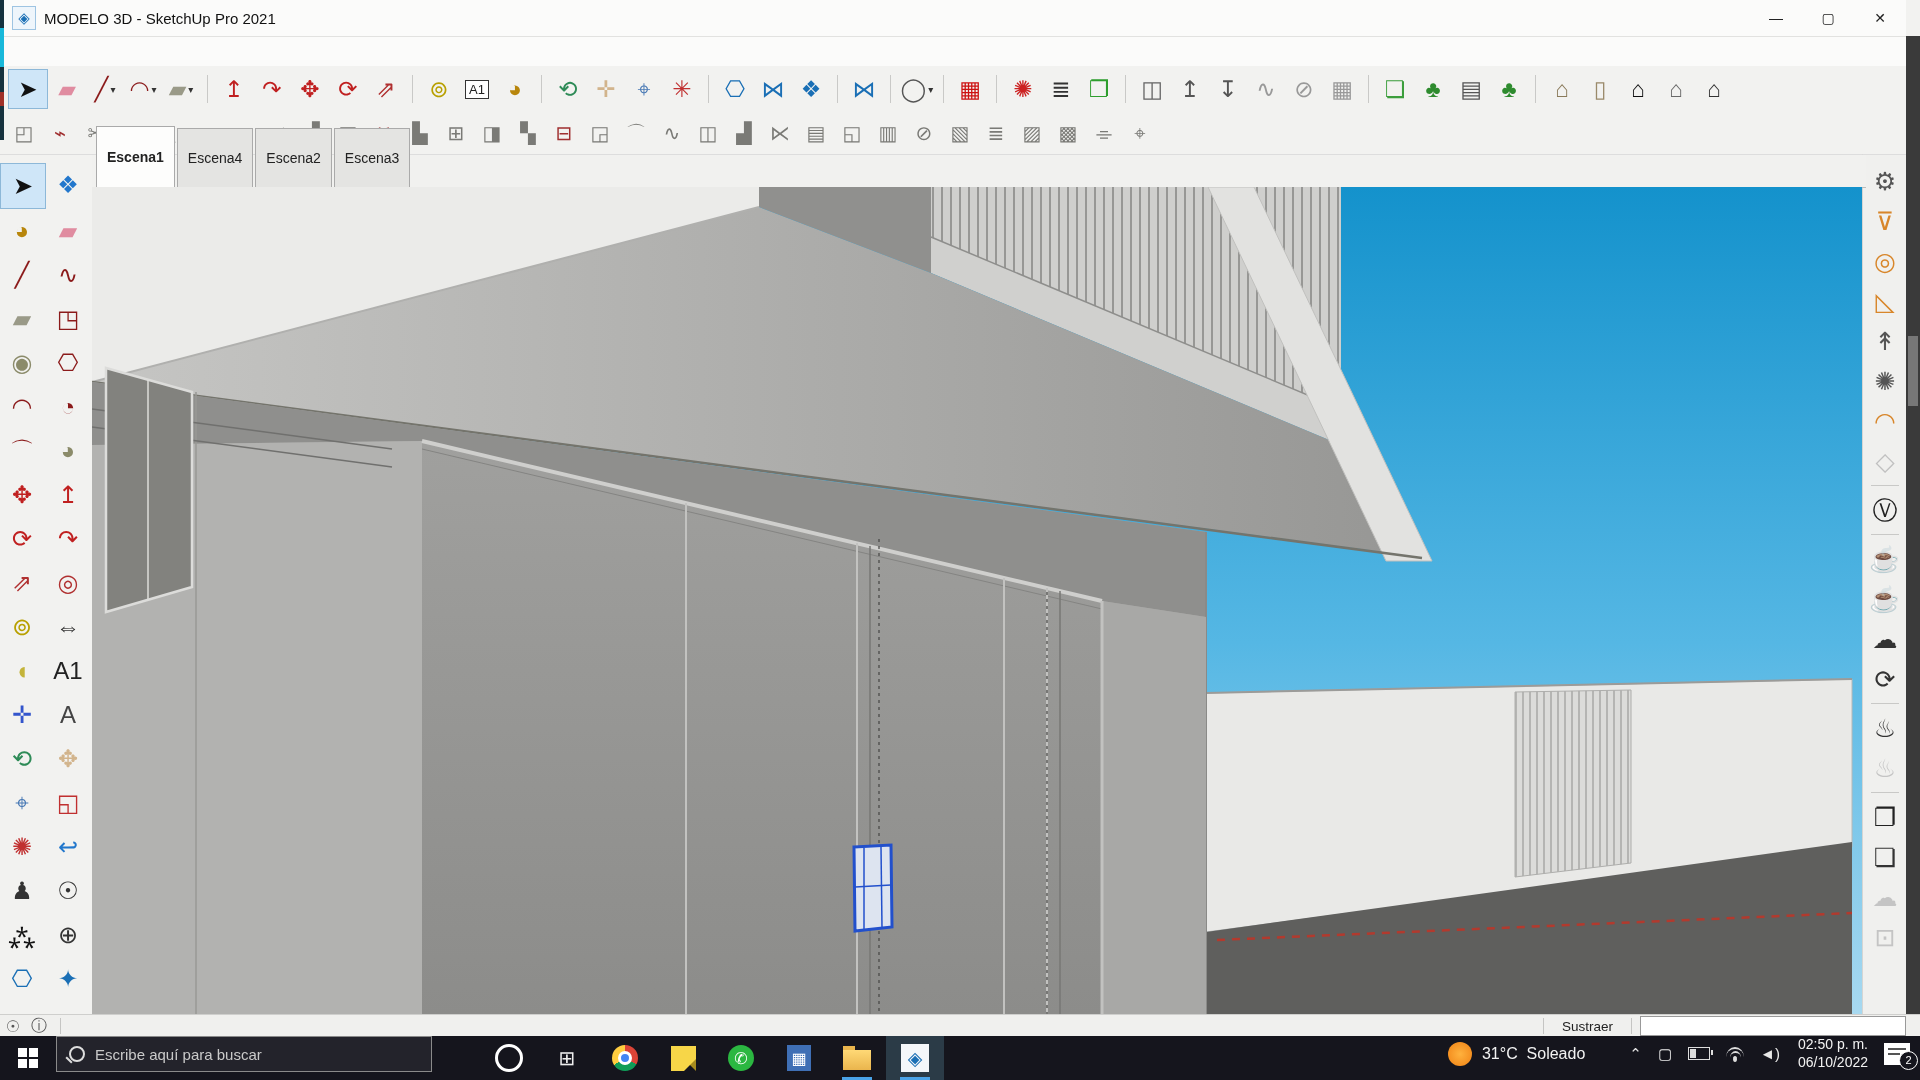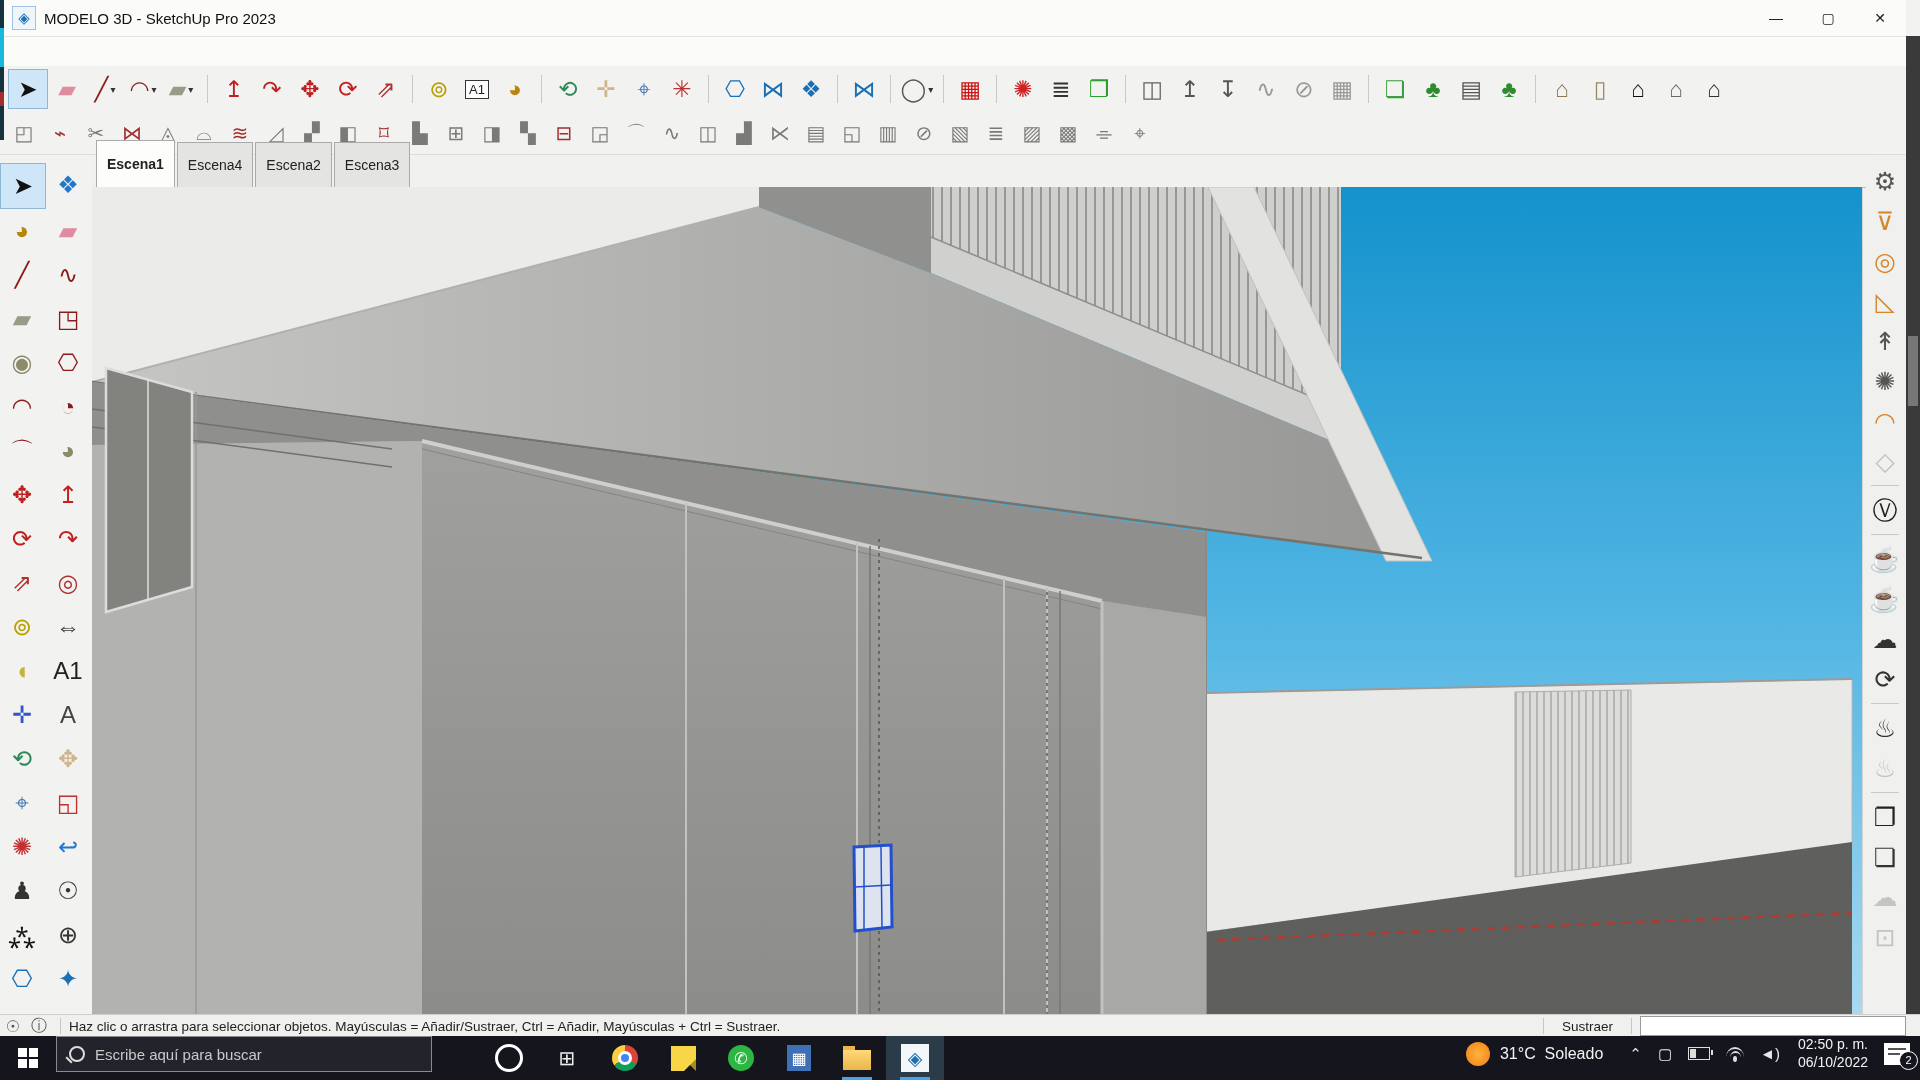--- a/index.html
+++ b/index.html
@@ -33,21 +33,21 @@
   .tbtn.boxed .glyph{border:1.5px solid #333;font-size:13px;padding:2px 3px;background:#fff;}
   
   .mainrow{position:absolute;left:0;top:154px;width:1920px;height:860px;display:flex;}
   .palette{width:92px;background:#f2f2f0;display:grid;grid-template-columns:46px 46px;
            align-content:start;padding-top:8px;border-top:1px solid #ddd;}
   .pitem{width:44px;height:44px;display:flex;align-items:center;justify-content:center;font-size:24px;}
   .pitem.active{background:#cfe6f8;border:1px solid #8db8d8;}
   .centerarea{width:1770px;position:relative;background:#f1f1ef;border-top:1px solid #ddd;}
   .tabsrow{position:absolute;left:0;top:0;width:100%;height:32px;background:#f1f1ef;
            display:flex;align-items:flex-end;padding-left:4px;border-bottom:1px solid #bcbcba;}
-  .tab{height:26px;display:flex;align-items:center;padding:9px 10px;font-size:14px;margin-right:2px;
+  .tab{height:26px;display:flex;align-items:center;padding:16px 10px;font-size:14px;margin-right:2px;
        background:#e4e4e2;border:1px solid #aaa;border-bottom:none;color:#222;}
   .tab.active{background:#fdfdfc;font-weight:bold;height:28px;}
   .viewport{position:absolute;left:0;top:32px;width:1770px;height:828px;}
   .vraybar{width:44px;background:#f0f0ee;border-top:1px solid #ddd;border-left:1px solid #d5d5d3;
            display:flex;flex-direction:column;align-items:center;padding-top:6px;}
   .vitem{width:38px;height:40px;display:flex;align-items:center;justify-content:center;font-size:25px;}
   .vitem.grp{margin-left:0;margin-top:9px;}
   .vitem.grp::before{content:"";position:absolute;left:5px;right:5px;top:-5px;border-top:1px solid #c9c9c7;
                      border-left:none;bottom:auto;}
   .vitem{position:relative;}
@@ -90,21 +90,21 @@
   .whatsapp{width:26px;height:26px;border-radius:50%;background:#2bb741;color:#fff;display:flex;
             align-items:center;justify-content:center;font-size:16px;}
   .calc{width:24px;height:26px;background:#3f6fb5;color:#fff;display:flex;align-items:center;
         justify-content:center;font-size:16px;}
   .folder{width:28px;height:20px;background:linear-gradient(#ffd976,#eab54d);position:relative;margin-top:4px;}
   .folder::before{content:"";position:absolute;left:0;top:-4px;width:12px;height:4px;background:#eab54d;}
   .sk-tile{width:28px;height:28px;background:#f4f7fa;display:flex;align-items:center;justify-content:center;
            color:#1a6fb5;font-size:19px;}
   .tk-tray{margin-left:auto;display:flex;align-items:center;}
   .sun{width:24px;height:24px;border-radius:50%;background:radial-gradient(#ffb23e,#f08114);margin-right:10px;}
-  .tk-weather{font-size:16px;color:#f2f2f2;margin-right:18px;white-space:nowrap;}
+  .tk-weather{font-size:16px;color:#f2f2f2;margin-right:36px;white-space:nowrap;}
   .tray-ic{margin:0 8px;font-size:15px;color:#e8e8e8;}
   .battery{width:20px;height:11px;border:1.5px solid #ddd;position:relative;margin:0 8px;}
   .battery::before{content:"";position:absolute;left:1px;top:1px;bottom:1px;width:6px;background:#ddd;}
   .battery::after{content:"";position:absolute;right:-4px;top:2px;width:2px;height:5px;background:#ddd;}
   .wifi{position:relative;width:18px;height:13px;margin:0 8px;}
   .wifi i{position:absolute;border:2px solid #ddd;border-bottom:none;border-left:none;border-right:none;
           border-radius:50%;left:50%;}
   .wifi i:nth-child(1){width:18px;height:18px;margin-left:-9px;top:0;}
   .wifi i:nth-child(2){width:11px;height:11px;margin-left:-5.5px;top:4px;}
   .wifi i:nth-child(3){width:4px;height:4px;margin-left:-2px;top:9px;background:#ddd;border-radius:50%;}
@@ -120,21 +120,21 @@
 </style>
 </head>
 <body>
 
 <div id="root">
 
   <div class="left-sliver"></div>
 
   <div class="titlebar">
     <div class="app-logo">◈</div>
-    <div class="title-text">MODELO 3D - SketchUp Pro 2023</div>
+    <div class="title-text">MODELO 3D - SketchUp Pro 2021</div>
     <div class="win-controls">
       <div class="win-btn">—</div>
       <div class="win-btn">▢</div>
       <div class="win-btn">✕</div>
     </div>
   </div>
 
   <div class="menubar">
 
   <div class="menu-item"></div>
@@ -674,21 +674,20 @@
   </div>
 
   <div class="darkstrip">
     <div class="darkthumb"></div>
   </div>
 
   <div class="statusbar">
     <div class="sb-icon">☉</div>
     <div class="sb-icon">ⓘ</div>
     <div class="sb-sep"></div>
-    <div class="sb-hint">Haz clic o arrastra para seleccionar objetos. Mayúsculas = Añadir/Sustraer, Ctrl = Añadir, Mayúsculas + Ctrl = Sustraer.</div>
     <div class="sb-right">
       <div class="sb-sep"></div>
       <div class="sb-measure-label">Sustraer</div>
       <div class="sb-sep"></div>
       <input class="sb-measure-input" value="" style="">
     </div>
   </div>
 
   <div class="taskbar">
     <div class="tk-start">

